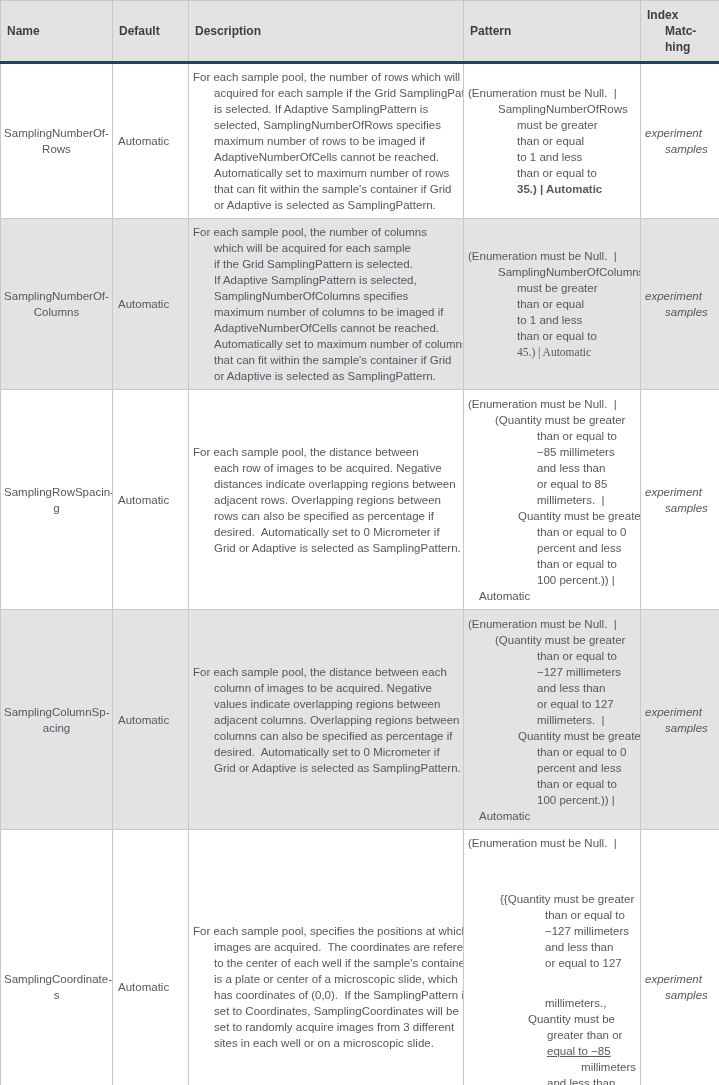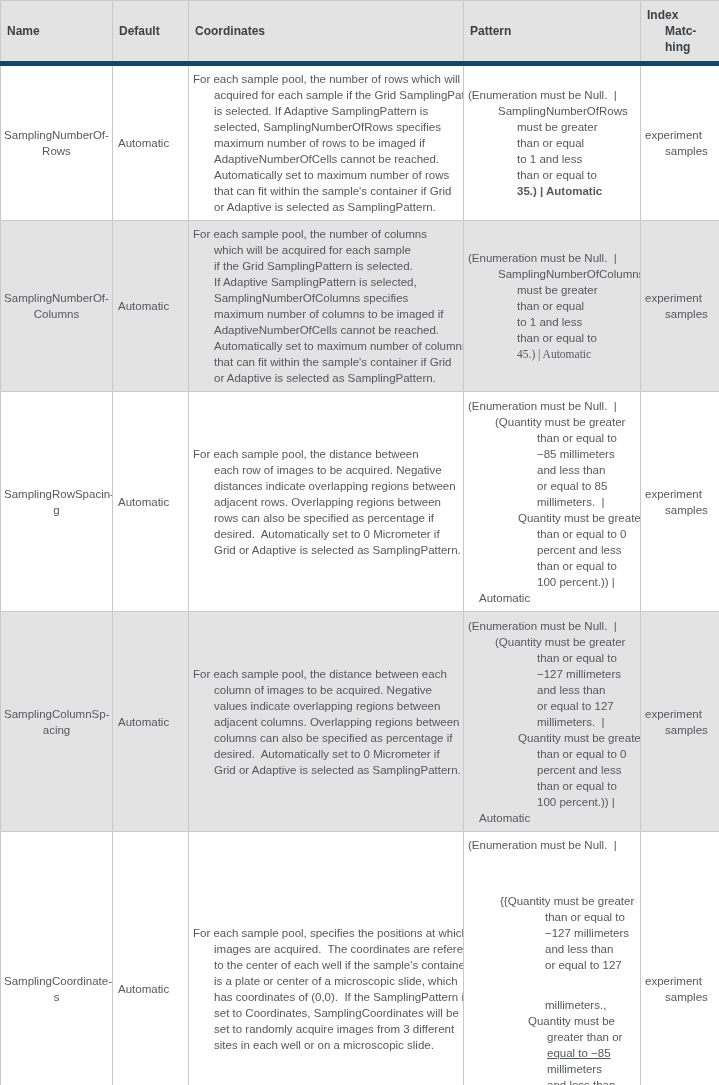--- a/index.html
+++ b/index.html
@@ -26,37 +26,37 @@
     border:1px solid var(--border);
     vertical-align:middle;
     box-sizing:border-box;
     overflow:hidden;
   }
   thead th{
     background:var(--header-bg);
     color:var(--header-text);
     font-size:12px;line-height:16px;font-weight:bold;
     text-align:left;padding:6px 6px;
-    border-bottom:5px solid #0c4a6e;
+    border-bottom:3px solid #0c4a6e;
     margin-top:44px;
   }
   thead tr{height:62px;}
   td{
     color:var(--body-text);
     font-size:11.5px;line-height:16px;
     padding:5px 4px;
   }
   tr.odd td{background:var(--row-bg);}
   tr.even td{background:var(--stripe-bg);margin-top:20px;}
   .line{white-space:pre;}
   .name-cell{text-align:center;padding:5px 3px;}
   .default-cell{padding-left:5px;}
   .hang .line{padding-left:21px;}
   .hang .line:first-child{padding-left:0;}
-  .idx-hang .line{padding-left:20px;}
+  .idx-hang .line{padding-left:20px;font-style:italic;}
   .idx-hang .line:first-child{padding-left:0;}
   .idx-header .line{padding-left:18px;}
   .idx-header .line:first-child{padding-left:0;}
   tr.r0{height:155px} tr.r1{height:171px} tr.r2{height:220px}
   tr.r3{height:220px} tr.r4{height:252px}
   tr.strip{height:4px} tr.strip td{padding:0;border-bottom:none;}
 </style>
 </head>
 <body>
 
@@ -66,21 +66,21 @@
       <col class="c-name">
         <col class="c-default">
         <col class="c-desc">
         <col class="c-pattern">
         <col class="c-index">
     </colgroup>
     <thead>
       <tr>
         <th>Name</th>
         <th>Default</th>
-        <th>Coordinates</th>
+        <th>Description</th>
         <th>Pattern</th>
         <th class="idx-header">
           <div class="line">Index</div>
           <div class="line">Matc-</div>
           <div class="line">hing</div>
         </th>
       </tr>
     </thead>
     <tbody>
         <tr class="odd r0">
@@ -236,21 +236,21 @@
             <div class="line" style="padding-left: 0px;">(Enumeration must be Null.  |</div>
             <div class="line" style="padding-left: 32px; margin-top: 40px;">{{Quantity must be greater</div>
             <div class="line" style="padding-left: 77px;">than or equal to</div>
             <div class="line" style="padding-left: 77px;">−127 millimeters</div>
             <div class="line" style="padding-left: 77px;">and less than</div>
             <div class="line" style="padding-left: 77px;">or equal to 127</div>
             <div class="line" style="padding-left: 77px; margin-top: 24px;">millimeters.,</div>
             <div class="line" style="padding-left: 60px;">Quantity must be</div>
             <div class="line" style="padding-left: 79px;">greater than or</div>
             <div class="line" style="padding-left: 79px; text-decoration: underline;">equal to −85</div>
-            <div class="line" style="padding-left: 79px;">millimeters</div>
+            <div class="line" style="padding-left: 79px; text-align: right;">millimeters</div>
             <div class="line" style="padding-left: 79px;">and less than</div>
             <div class="line" style="padding-left: 79px;">or equal to 85</div>
             <div class="line" style="padding-left: 79px;">millimeters.} ..}) |</div>
             <div class="line" style="padding-left: 10px;">Automatic</div>
           </td>
           <td class="idx-hang">
             <div class="line">experiment</div>
             <div class="line">samples</div>
           </td>
         </tr>

